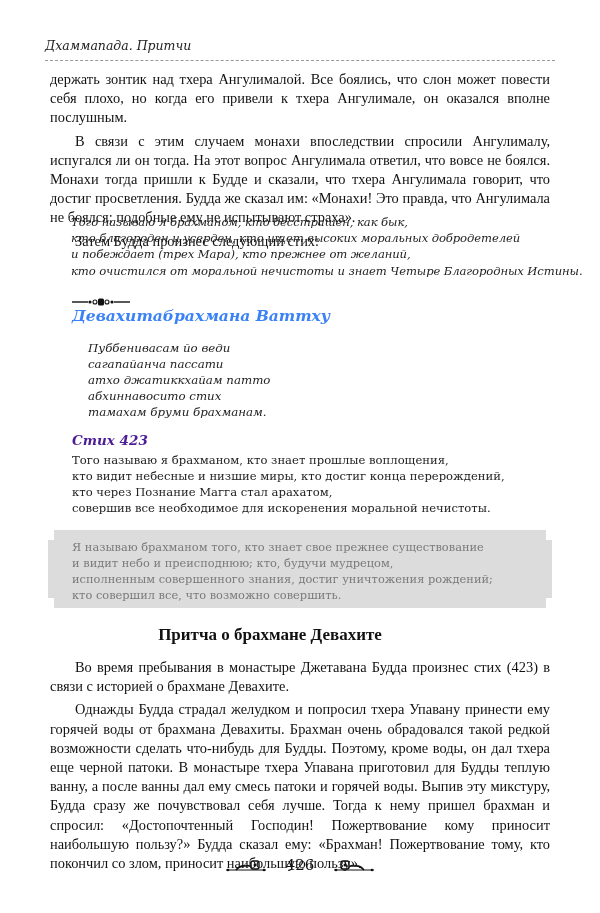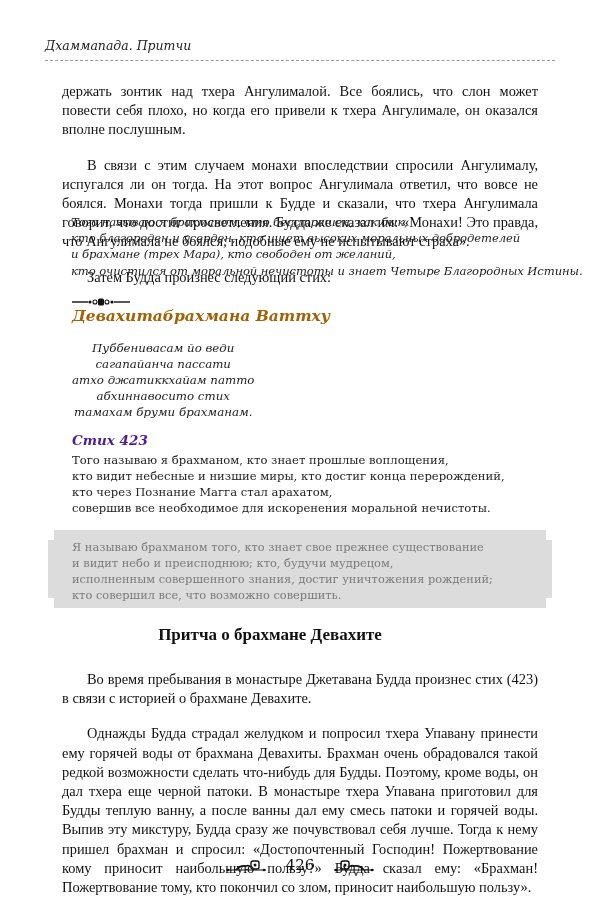--- a/index.html
+++ b/index.html
@@ -12,43 +12,43 @@
     }
     .head-rule {
       position: absolute; left: 45px; top: 60px; width: 510px; height: 0;
       border-top: 1px dashed #9a9a9a;
     }
 
     .body-text {
       font-family: "Liberation Serif", serif; font-size: 14.4px; line-height: 19.2px;
       color: #111; text-align: justify;
     }
-    .para { margin: 16px; text-indent: 25px; }
+    .para { margin: 4px; text-indent: 25px; }
     .para.noindent { text-indent: 0; }
 
     .block { position: absolute; left: 46px; width: 508px; }
 
     .verse {
       font-family: "DejaVu Serif", serif; font-size: 11.6px; line-height: 16.2px;
       color: #222; margin: 0; padding-left: 25px; letter-spacing: -0.1px;
     }
     .verse div { white-space: nowrap; font-style: italic; }
 
     .ornament-small {
       position: absolute; left: 72px; top: 298px; width: 60px; height: 8px;
     }
     .pali-title {
       position: absolute; left: 72px; top: 306px;
       font-family: "DejaVu Serif", serif; font-style: italic; font-weight: bold;
-      font-size: 15.5px; color: #a16207;
+      font-size: 15.5px; color: #3b82f6;
     }
     .pali-verse {
-      position: absolute; left: 72px; top: 340px;
+      position: absolute; left: 88px; top: 340px;
       font-family: "DejaVu Serif", serif; font-style: italic; font-size: 11.8px;
-      line-height: 16px; color: #222; text-align: center;
+      line-height: 16px; color: #222;
     }
     .pali-verse div { white-space: nowrap; }
 
     .stanza-title {
       position: absolute; left: 72px; top: 432px;
       font-family: "DejaVu Serif", serif; font-style: italic; font-weight: bold;
       font-size: 13.5px; color: #4c1d95;
     }
     .stanza-verse {
       position: absolute; left: 72px; top: 452px;
@@ -91,21 +91,21 @@
 
   <div class="block body-text" style="top:66px;">
     <p class="para noindent">держать зонтик над тхера Ангулималой. Все боялись, что слон может повести себя плохо, но когда его привели к тхера Ангулимале, он оказался вполне послушным.</p>
     <p class="para">В связи с этим случаем монахи впоследствии спросили Ангулималу, испугался ли он тогда. На этот вопрос Ангулимала ответил, что вовсе не боялся. Монахи тогда пришли к Будде и сказали, что тхера Ангулимала говорит, что достиг просветления. Будда же сказал им: «Монахи! Это правда, что Ангулимала не боялся; подобные ему не испытывают страха».</p>
     <p class="para" style="text-align:left;">Затем Будда произнес следующий стих:</p>
   </div>
 
   <div class="block verse" style="top:214px;">
     <div>Того называю я брахманом, кто бесстрашен, как бык,</div>
     <div>кто благороден и усерден, кто ищет высоких моральных добродетелей</div>
-    <div>и брахмане (трех Мара), кто свободен от желаний,</div>
+    <div>и побеждает (трех Мара), кто прежнее от желаний,</div>
     <div>кто очистился от моральной нечистоты и знает Четыре Благородных Истины.</div>
   </div>
 
   <svg class="ornament-small" viewBox="0 0 60 8">
     <line x1="0" y1="4" x2="16" y2="4" stroke="#111" stroke-width="1.4"></line>
     <circle cx="18" cy="4" r="1.6" fill="#111"></circle>
     <circle cx="23" cy="4" r="2" fill="none" stroke="#111" stroke-width="1.1"></circle>
     <rect x="26" y="0.5" width="6" height="7" rx="1.5" fill="#111"></rect>
     <circle cx="35" cy="4" r="2" fill="none" stroke="#111" stroke-width="1.1"></circle>
     <circle cx="40" cy="4" r="1.6" fill="#111"></circle>

